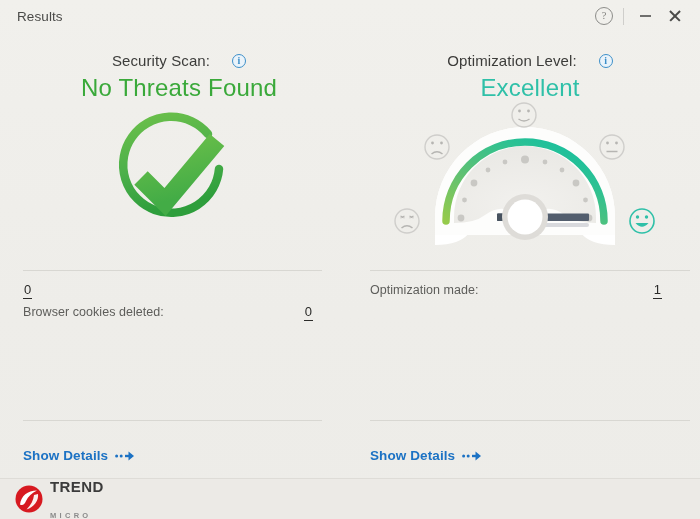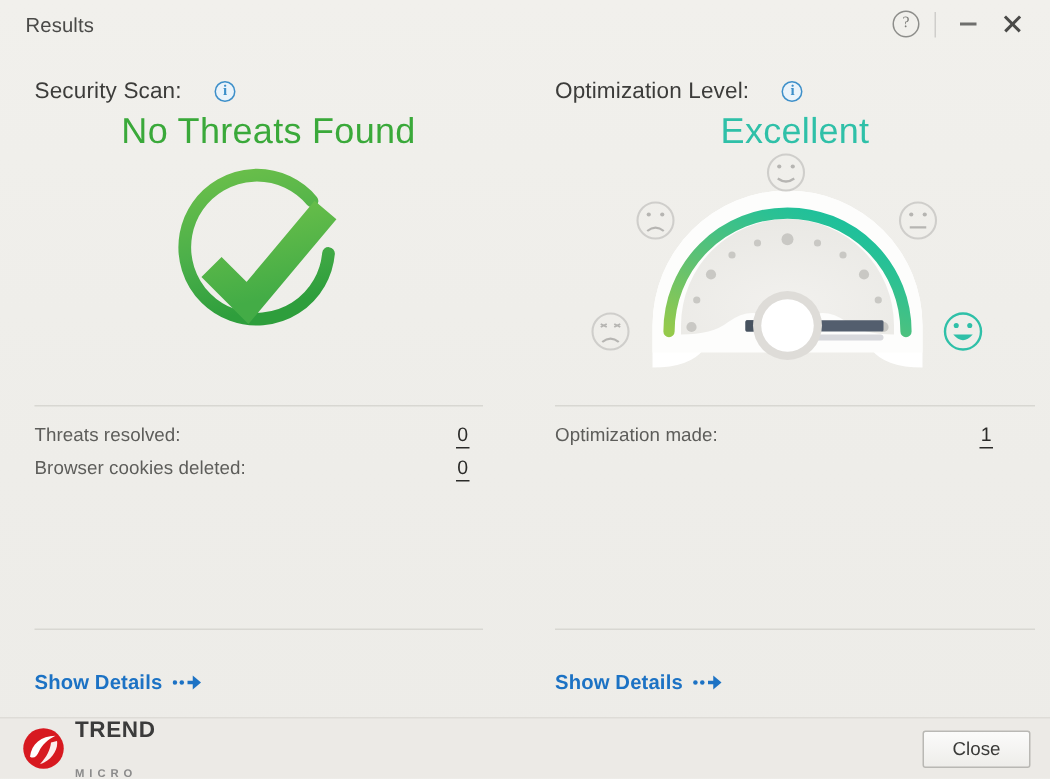--- a/index.html
+++ b/index.html
@@ -64,21 +64,21 @@
     position:relative;
     display:flex;flex-direction:column;
   }
   .panel.left{padding:0 15px 0 23px;}
   .panel.right{padding:0 10px 0 370px;}
   .panel.right{width:350px;padding:0 10px 0 20px;}
 
   .panel-head{margin-top:20px;}
   .head-row{
     display:flex;align-items:center;gap:22px;
-    font-size:15px;color:#3c3c3a;letter-spacing:.1px;
+    font-size:15px;color:#3c3c3a;letter-spacing:.1px;justify-content:center;
   }
   .info-icon{
     width:14px;height:14px;border-radius:50%;
     border:1.4px solid #3d8fc9;
     color:#3d8fc9;font-size:10px;line-height:11px;
     text-align:center;font-family:"Liberation Serif",serif;font-weight:bold;
     background:#eaf3fa;
     display:inline-block;
     box-sizing:border-box;
   }
@@ -231,21 +231,20 @@
             <path d="M 103 24 A 48 48 0 1 0 114 59" fill="none" stroke="url(#ringGrad)" stroke-width="8.5" stroke-linecap="round" transform="translate(-4,0)"></path>
 
             <path d="M 32 68 L 56 92 L 108 30" fill="none" stroke="url(#checkGrad)" stroke-width="19" stroke-linejoin="miter" stroke-linecap="butt"></path>
           </svg>
         </div>
       </div>
 
       <div class="rule"></div>
       <div class="stats">
         <div class="stat-row">
-          <span class="stat-label">Threats resolved:</span>
           <span class="stat-value">0</span>
         </div>
         <div class="stat-row">
           <span class="stat-label">Browser cookies deleted:</span>
           <span class="stat-value">0</span>
         </div>
       </div>
 
       <div class="spacer"></div>
 
@@ -401,16 +400,15 @@
         <circle cx="15" cy="15" r="13.5" fill="#d71920"></circle>
         <path d="M 6 20.5 C 7 12 13.5 6.5 23 6.5 C 18 9 14 12.5 12 17 C 10.5 20.5 8.5 22 6 20.5 Z" fill="#ffffff"></path>
         <path d="M 24 10 C 25 16 20 23.5 12.5 25.5 C 17 21 19.5 16 20 11 Z" fill="#ffffff" opacity="0.92"></path>
       </svg>
       <div class="logo-text">
         <div class="logo-trend">TREND</div>
         <div class="logo-micro">MICRO</div>
       </div>
     </div>
     <div class="bb-spacer"></div>
-    <div class="close-btn">Close</div>
   </div>
 
 </div>
 
 </body></html>

